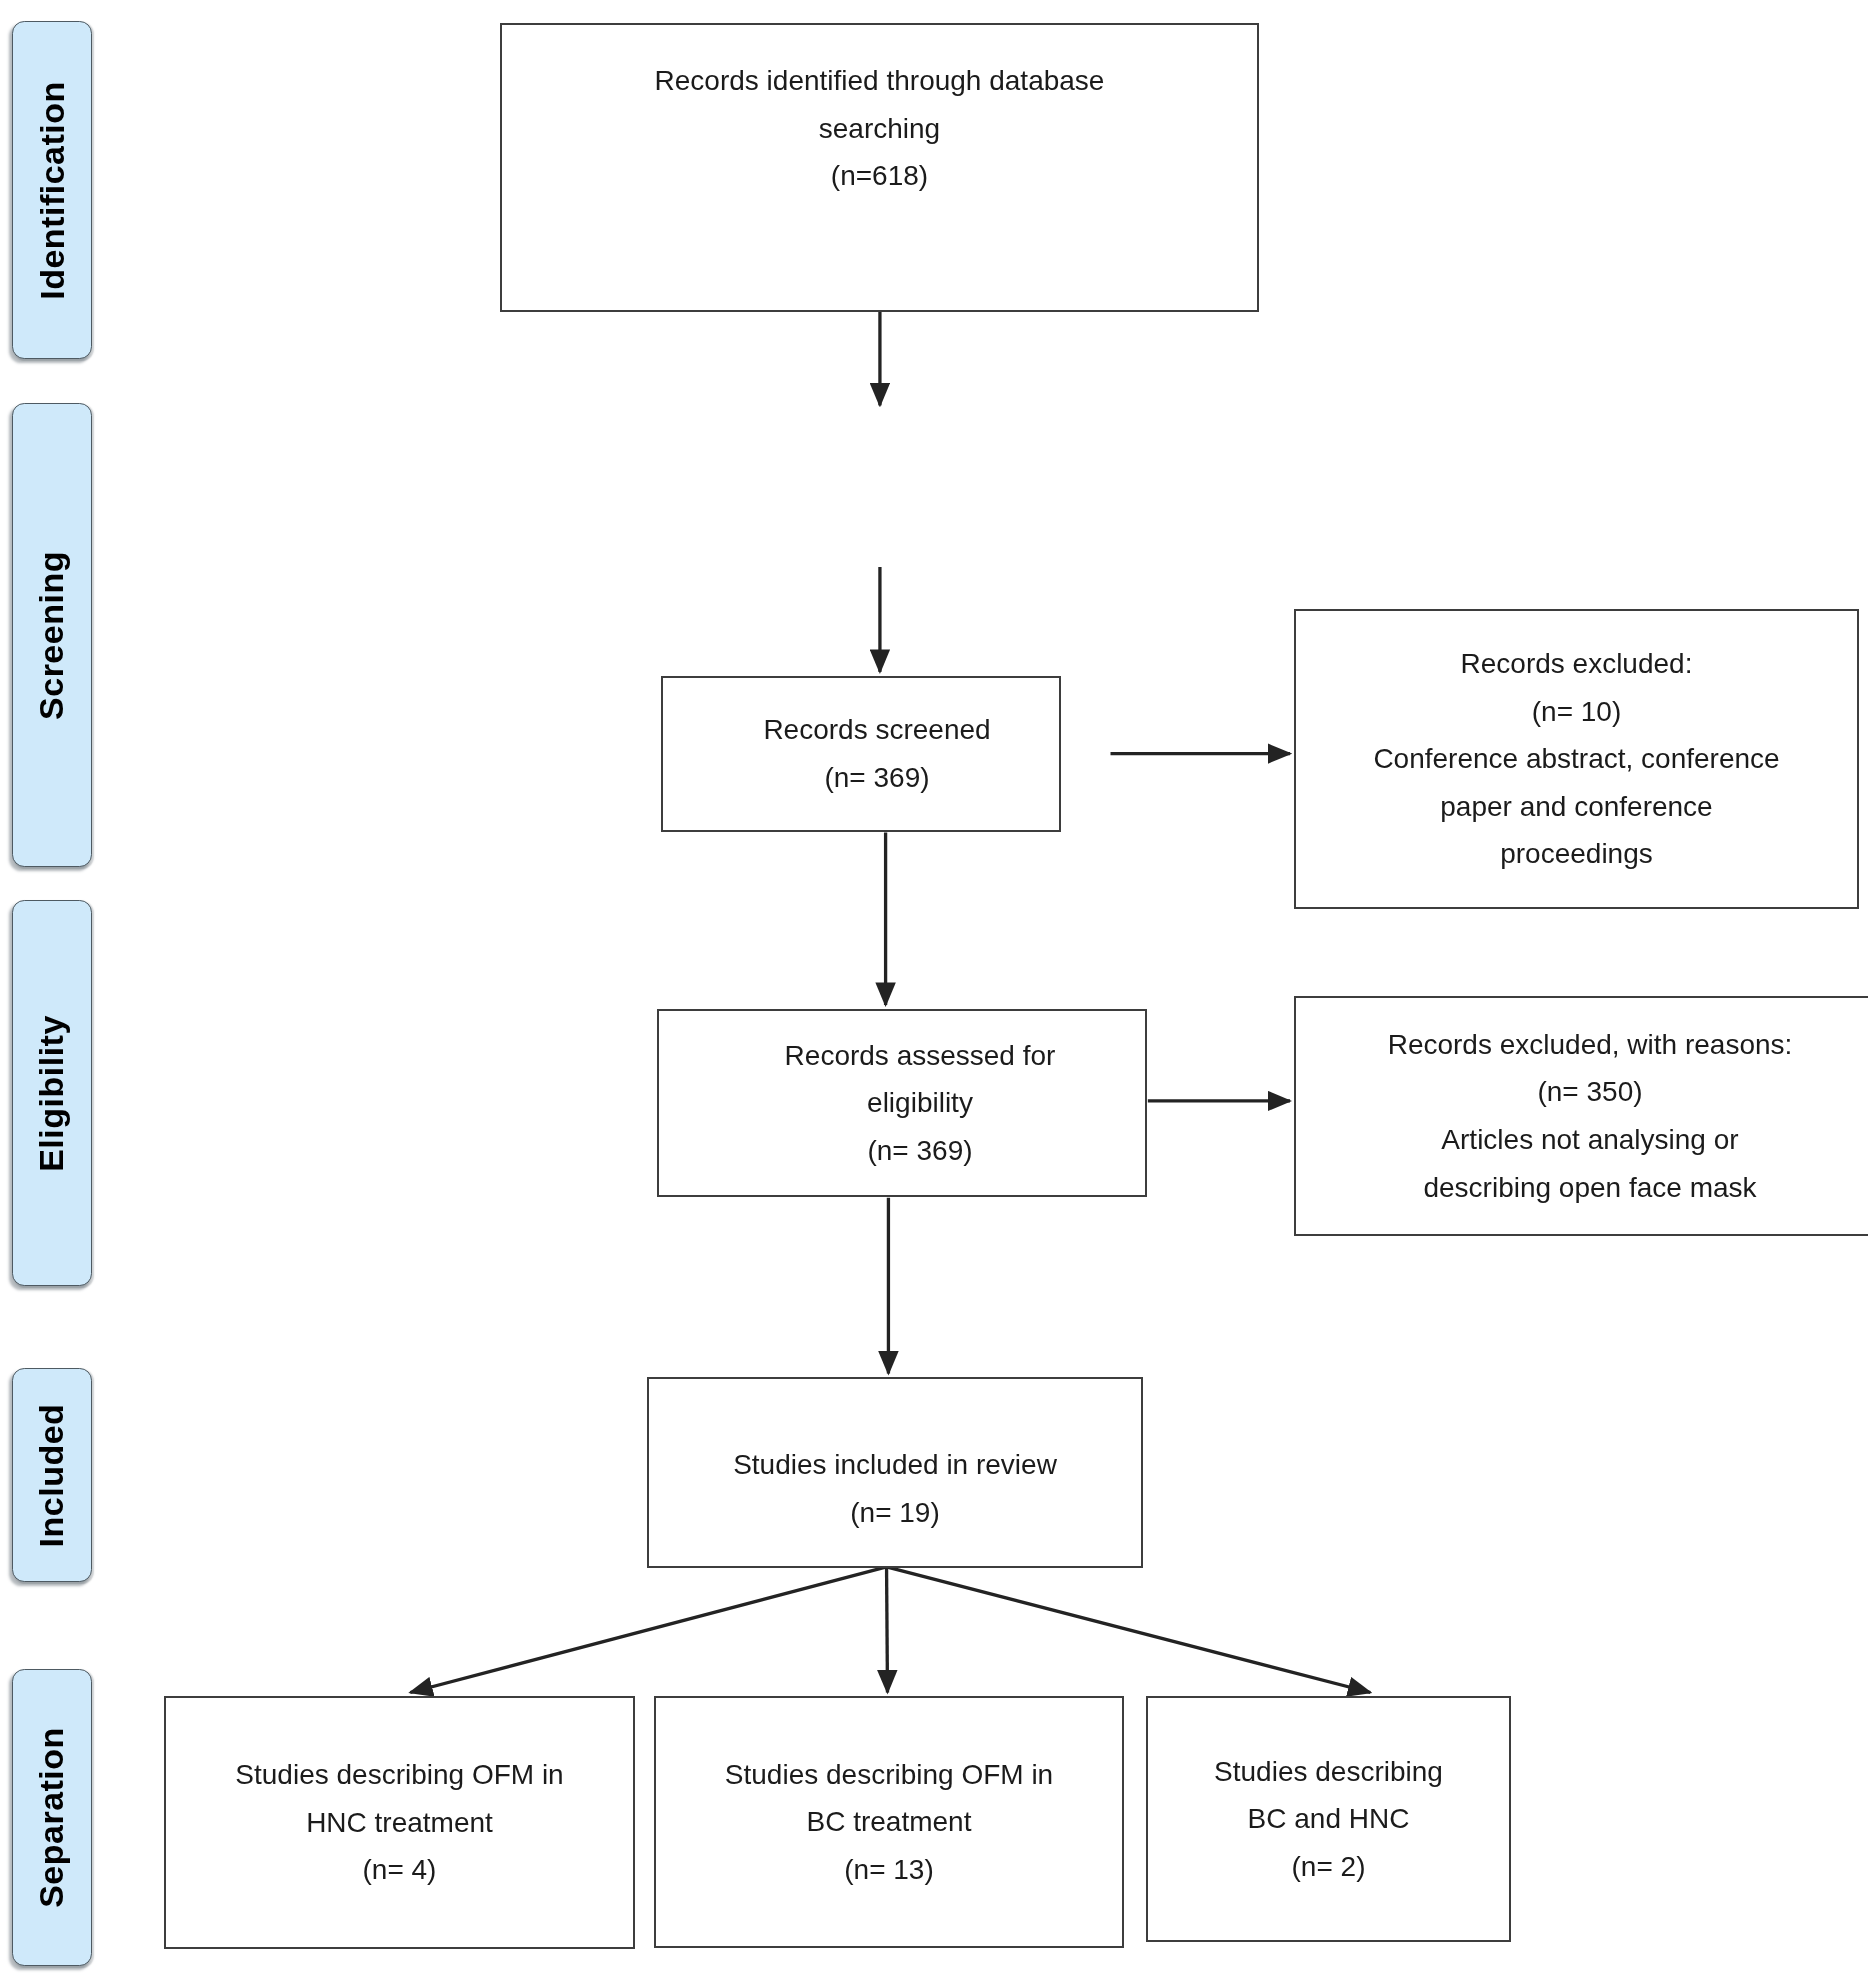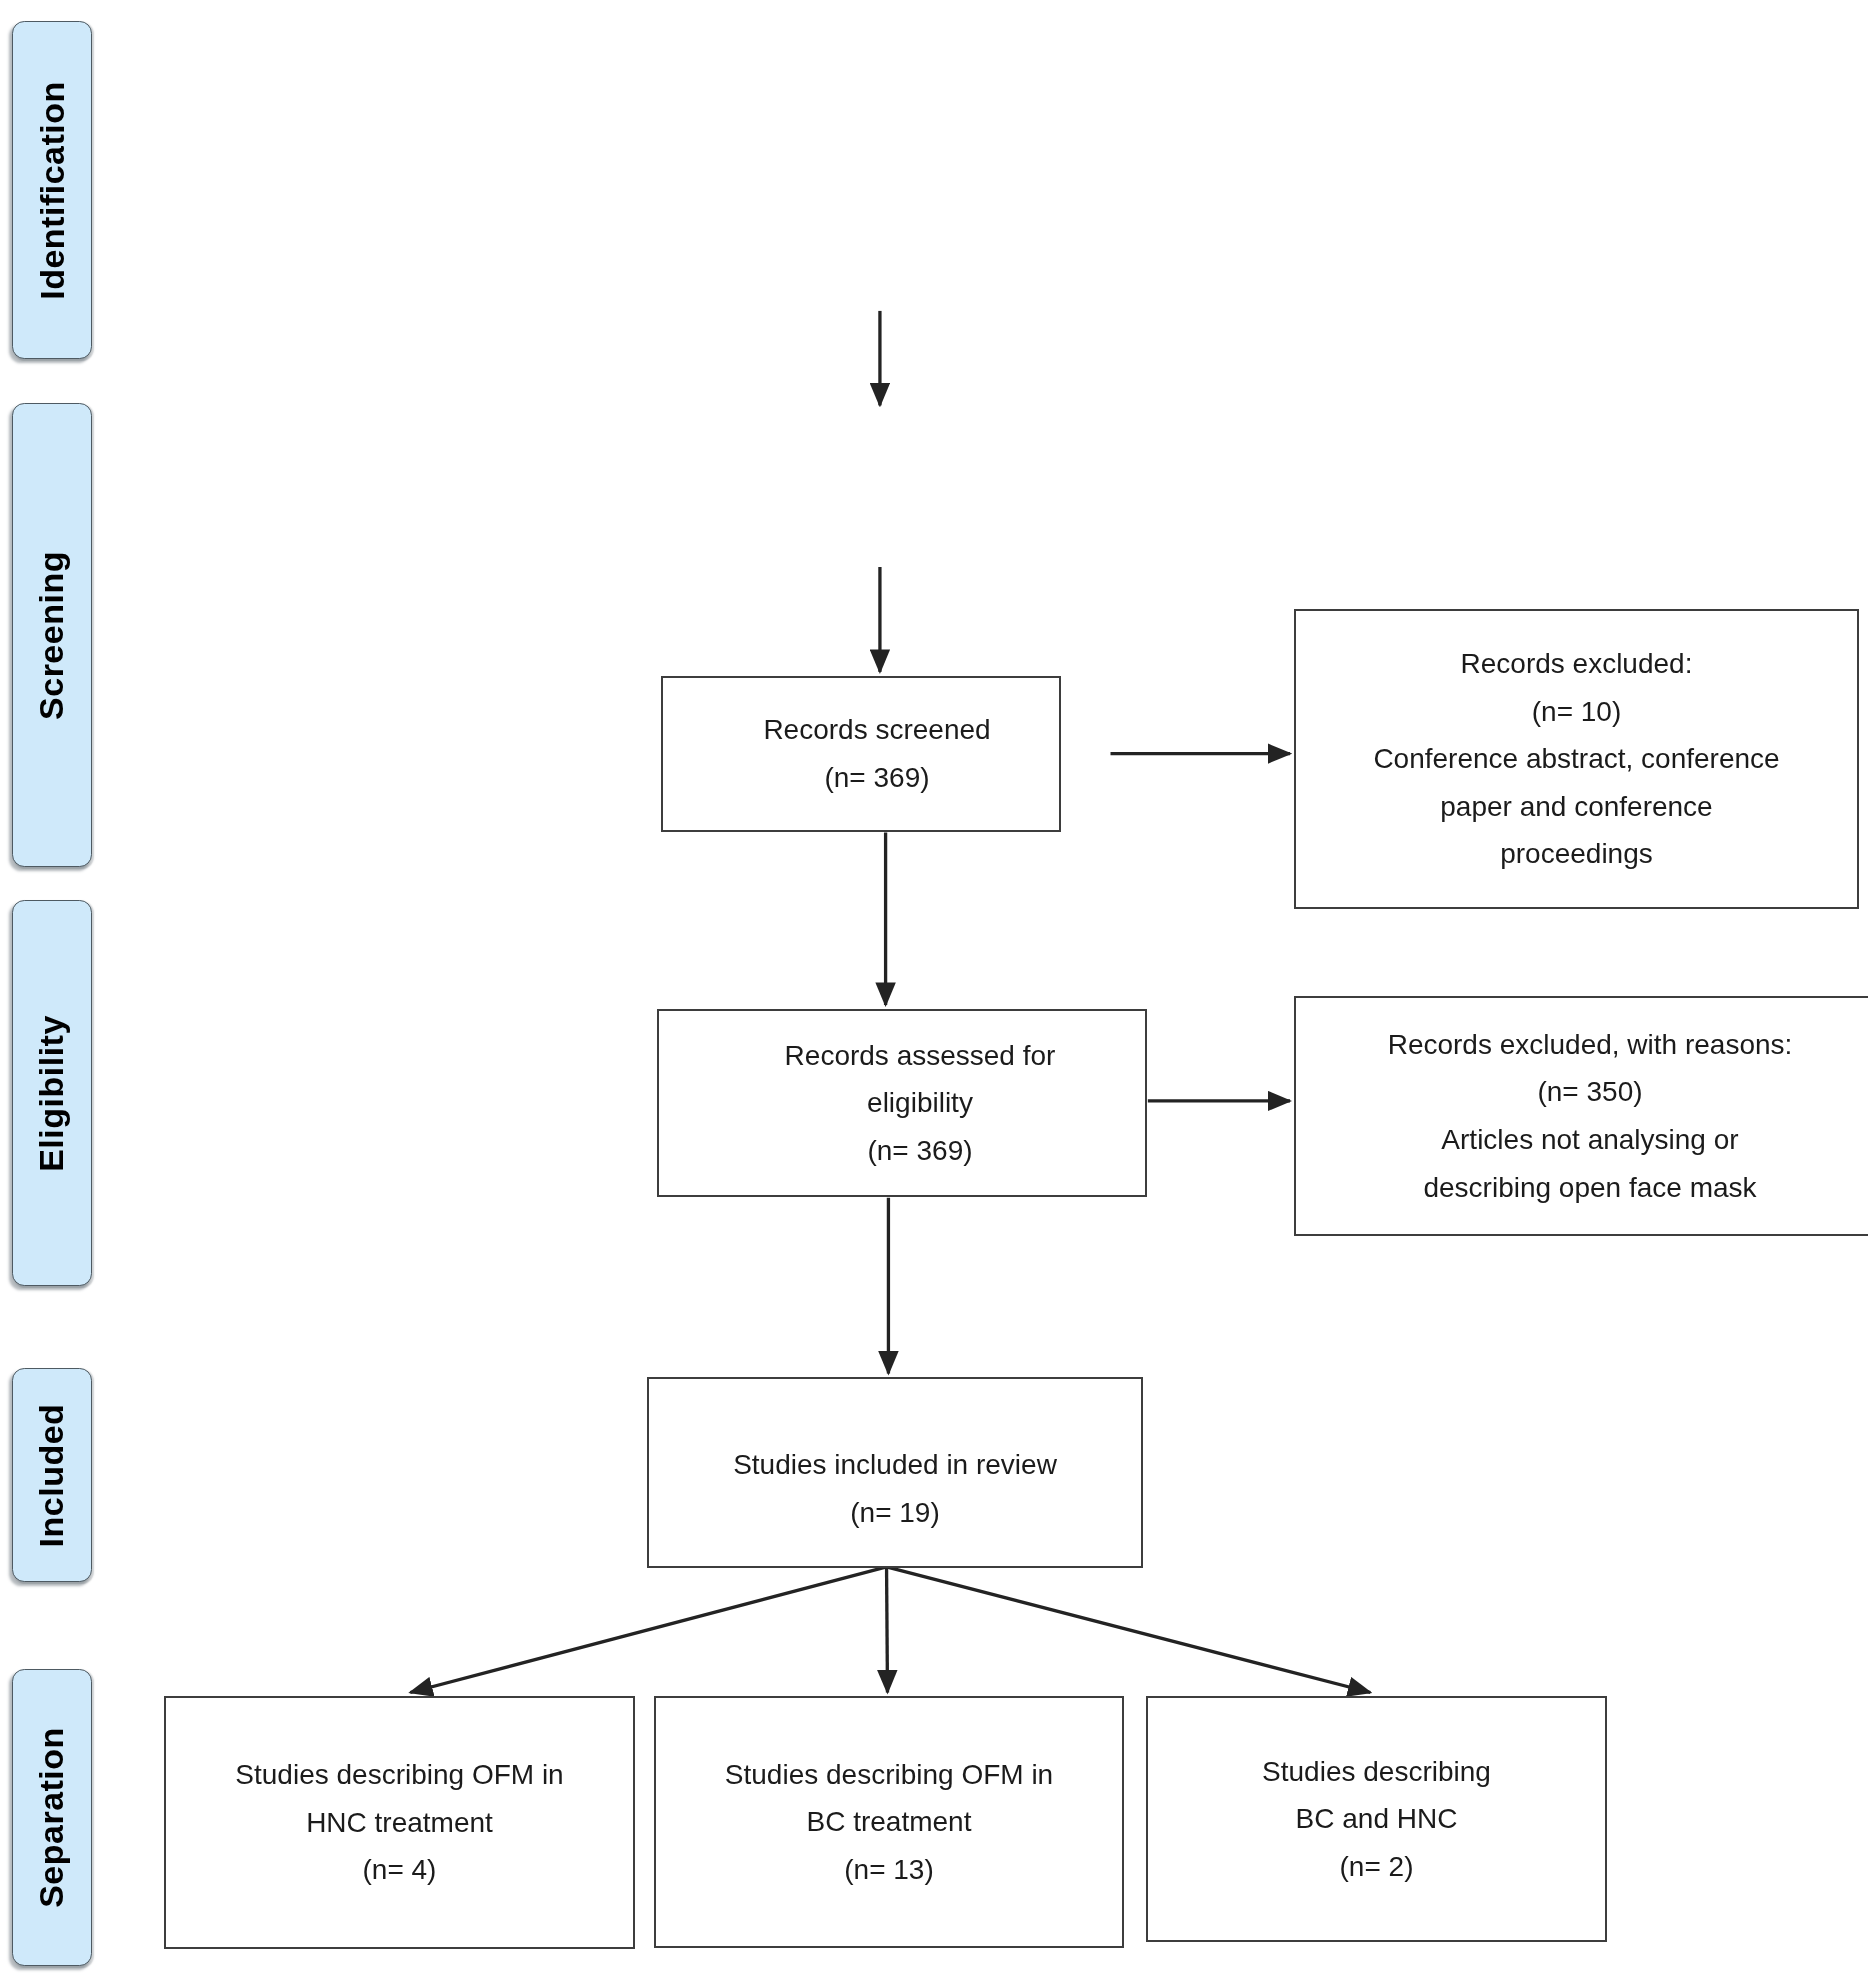--- a/index.html
+++ b/index.html
@@ -66,21 +66,21 @@
   #b1 .fbox-text{padding-top:32px;}
   #b2{left:501px;top:409px;width:751px;height:157px;}
   #b3{left:661px;top:676px;width:400px;height:156px;padding-left:32px;}
   #s1{left:1294px;top:609px;width:565px;height:300px;}
   #b4{left:657px;top:1009px;width:490px;height:188px;padding-left:36px;}
   #s2{left:1294px;top:996px;width:592px;height:240px;}
   #b5{left:647px;top:1377px;width:496px;height:191px;align-items:center;}
   #b5 .fbox-text{padding-top:33px;}
   #c1{left:164px;top:1696px;width:471px;height:253px;}
   #c2{left:654px;top:1696px;width:470px;height:252px;}
-  #c3{left:1146px;top:1696px;width:461px;height:246px;}
+  #c3{left:1146px;top:1696px;width:365px;height:246px;}
 </style>
 </head>
 <body>
 
 <div id="diagram">
 
   <svg id="arrow-layer" viewBox="0 0 3955 4201" xmlns="http://www.w3.org/2000/svg">
     <defs>
       <marker id="ah" viewBox="0 0 12 10" refX="11" refY="5" markerWidth="52" markerHeight="44" markerUnits="userSpaceOnUse" orient="auto">
         <path class="ahead" d="M0,0 L12,5 L0,10 Z"></path>
@@ -106,20 +106,25 @@
   <div class="stage" id="stage-eligibility">
     <span class="stage-text">Eligibility</span>
   </div>
   <div class="stage" id="stage-included">
     <span class="stage-text">Included</span>
   </div>
   <div class="stage" id="stage-separation">
     <span class="stage-text">Separation</span>
   </div>
 
+  <div class="fbox" id="b1">
+    <div class="fbox-text">Records identified through database
+searching
+(n=618)</div>
+  </div>
   <div class="fbox" id="b3">
     <div class="fbox-text">Records screened
 (n= 369)</div>
   </div>
   <div class="fbox" id="s1">
     <div class="fbox-text">Records excluded:
 (n= 10)
 Conference abstract, conference
 paper and conference
 proceedings</div>

